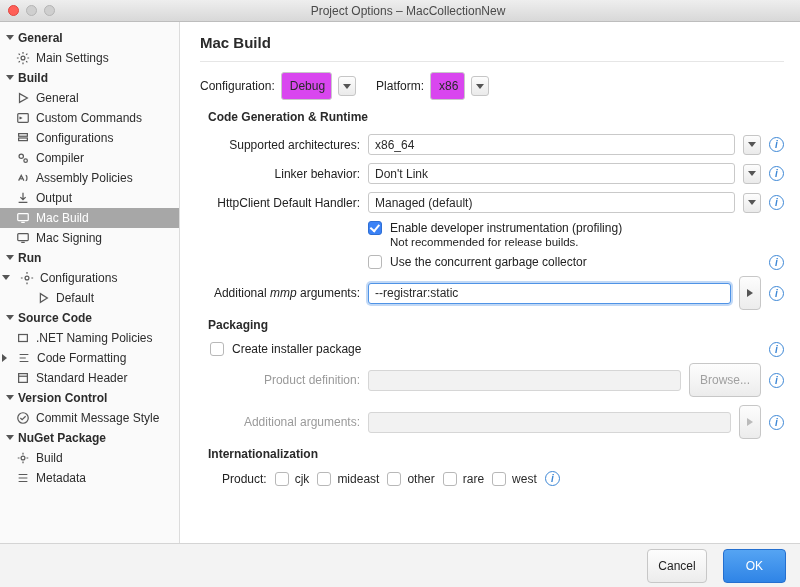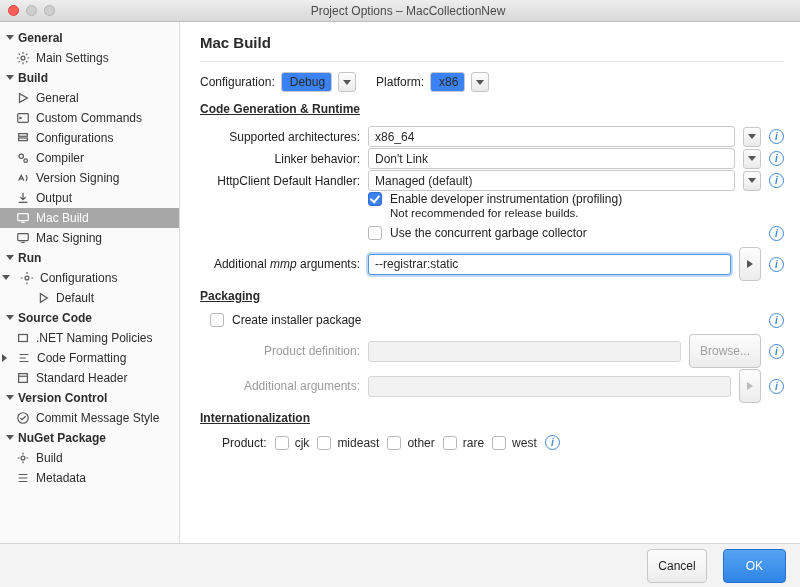--- a/index.html
+++ b/index.html
@@ -20,25 +20,25 @@
 .sb-item.selected { background:#a7a7a7; color:#fff; }
 .sb-item.selected .ico { filter:brightness(2);}
 .ico { width:14px; height:14px; display:inline-flex; align-items:center; justify-content:center; }
 .ico svg { width:14px; height:14px; stroke:#5a5a5a; fill:none; stroke-width:1.4; }
 .sb-item.selected .ico svg { stroke:#fff;}
 .main { flex:1; padding:12px 16px 0 20px; overflow:auto; color:#2a2a2a;}
 h1.page { font-size:15px; font-weight:700; margin-bottom:10px;}
 .divider { border-top:1px solid #e6e6e6; margin:8px 0 10px; }
 .row { display:flex; align-items:center; gap:6px; margin-bottom:10px;}
 .label { color:#222; }
-.select { display:inline-flex; align-items:center; background:#3b82f6; border:1px solid #c9c9c9; border-radius:3px; height:20px; padding:0 6px 0 8px; gap:6px; font-size:12px;text-align:right;}
+.select { display:inline-flex; align-items:center; background:#d946ef; border:1px solid #c9c9c9; border-radius:3px; height:28px; padding:0 6px 0 8px; gap:6px; font-size:12px;text-align:right;}
 .select .caret, .dropbtn .caret { width:0;height:0;border-left:4px solid transparent;border-right:4px solid transparent;border-top:5px solid #555;}
 .dropbtn { width:18px; height:20px; background:linear-gradient(#fdfdfd,#eaeaea); border:1px solid #c6c6c6; border-radius:3px; display:flex;align-items:center;justify-content:center;}
-h2.sec { font-size:12px; font-weight:700; margin:8px 0 10px;text-decoration:underline;}
-.form-row { display:flex; align-items:center; gap:8px; margin-bottom:1px;}
+h2.sec { font-size:12px; font-weight:700; margin:8px 8px 10px;}
+.form-row { display:flex; align-items:center; gap:8px; margin-bottom:8px;}
 .form-label { width:160px; text-align:right; color:#222;}
 .form-label.inline { width:auto; }
 .field { flex:1; height:21px; background:#fff; border:1px solid #c9c9c9; border-radius:3px; padding:0 6px; display:flex; align-items:center; font-size:12px; color:#2a2a2a;}
 .field.focus { border:1.6px solid #4f93e6; box-shadow:0 0 0 2px rgba(79,147,230,0.35);}
 .field.disabled { background:#f2f2f2; color:#9a9a9a; border-color:#d6d6d6;}
 .info { width:15px; height:15px; border-radius:50%; border:1.2px solid #3e88d6; color:#3e88d6; font-size:10px; display:flex; align-items:center; justify-content:center; font-style:italic; font-weight:bold;}
 .checkbox { width:14px; height:14px; border:1px solid #b8b8b8; border-radius:3px; background:#fff; display:flex; align-items:center; justify-content:center;}
 .checkbox.checked { background:#3b82f6; border-color:#2f6fd4;}
 .checkbox.checked::after{ content:""; width:4px; height:7px; border:solid #fff; border-width:0 2px 2px 0; transform:rotate(40deg) translate(-1px,-1px);}
 .checktext { color:#222;}
@@ -122,21 +122,21 @@
             </svg>
           </span>
           <span>Compiler</span>
         </div>
       <div class="sb-item">
           <span class="ico">
             <svg viewBox="0 0 16 16">
               <path d="M3 11l3-6 3 6M5 9h2M11 5c2 0 2 6 0 6"></path>
             </svg>
           </span>
-          <span>Version Signing</span>
+          <span>Assembly Policies</span>
         </div>
       <div class="sb-item">
           <span class="ico">
             <svg viewBox="0 0 16 16">
               <path d="M8 2v8M5 7l3 3 3-3M3 13h10"></path>
             </svg>
           </span>
           <span>Output</span>
         </div>
       <div class="sb-item selected">

